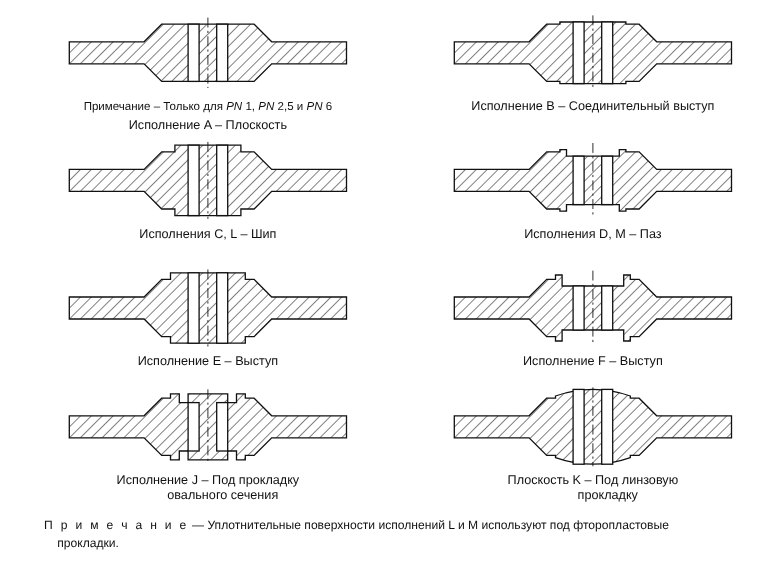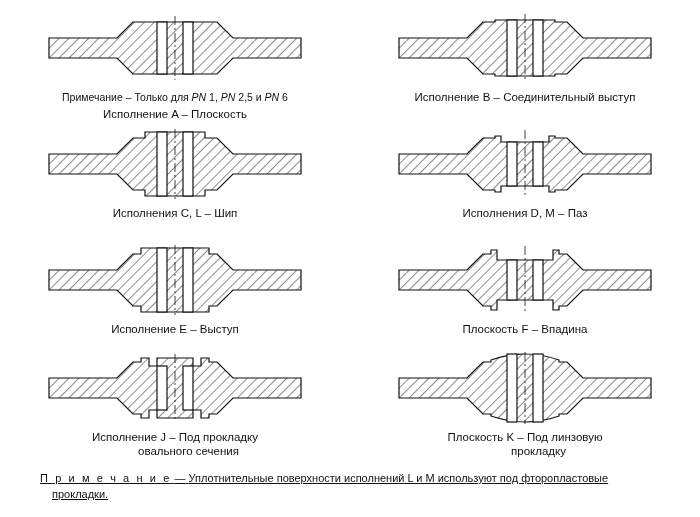--- a/index.html
+++ b/index.html
@@ -7,21 +7,21 @@
     width:700px;height:517px;
     background:#ffffff;
     font-family:"Liberation Sans", sans-serif;
     color:#111;
     position:relative;
     overflow:hidden;
   }
   .sheet{position:relative;width:700px;height:517px;}
 
   .grid{
-    position:absolute;left:0;top:0;width:624px;height:460px;
+    position:absolute;left:14px;top:0;width:624px;height:460px;
   }
   .cell{position:absolute;width:350px;height:115px;}
   .fig{position:relative;width:350px;height:76px;}
   .fig svg{display:block;margin:0 auto;}
 
   .caption{
     text-align:center;
     font-size:11.5px;
     line-height:14px;
     color:#111;
@@ -35,21 +35,20 @@
   .caption .ital{font-style:italic;}
   .caption .l2{display:block;padding-left:27px;}
 
   .footnote{
     position:absolute;
     left:40px;top:470px;
     width:630px;
     font-size:11px;
     line-height:16px;
     color:#111;
-    text-decoration:underline;
   }
   .footnote .sp{letter-spacing:2.1px;}
   .footnote .l2{display:block;margin-left:12px;}
 </style>
 </head>
 <body>
 
 <div class="sheet">
 
   <div class="grid">
@@ -160,21 +159,21 @@
             <path d="M4,26 L4,46 L72,46 L88,62 L96,62 L96,66 L102,66 L102,56 L158,56 L158,66 L164,66 L164,62 L172,62 L188,46 L256,46 L256,26 L188,26 L172,10 L164,10 L164,6 L158,6 L158,16 L102,16 L102,6 L96,6 L96,10 L88,10 L72,26 Z"></path>
           </g>
           <g stroke="#111" stroke-width="1.2" fill="#fff">
             <rect x="112" y="16" width="10" height="40"></rect>
             <rect x="138" y="16" width="10" height="40"></rect>
           </g>
           <line x1="130" y1="2" x2="130" y2="70" stroke="#111" stroke-width="0.8" stroke-dasharray="9,3,2,3"></line>
         </svg>
       </div>
       <div class="caption">
-        <span>Плоскость F – Впадина</span>
+        <span>Исполнение F – Выступ</span>
       </div>
     </div>
 
     <div class="cell" style="left:0px;top:352px;">
       <div class="fig">
         <svg width="260" height="72" viewBox="0 0 260 72">
           <g stroke="#111" stroke-width="1.2" fill="url(#hA)">
             <path d="M4,26 L4,46 L72,46 L88,62 L96,62 L96,66 L104,66 L104,58 L112,58 L112,66 L148,66 L148,58 L156,58 L156,66 L164,66 L164,62 L172,62 L188,46 L256,46 L256,26 L188,26 L172,10 L164,10 L164,6 L156,6 L156,14 L148,14 L148,6 L112,6 L112,14 L104,14 L104,6 L96,6 L96,10 L88,10 L72,26 Z"></path>
           </g>
           <g stroke="#111" stroke-width="1.2" fill="#fff">

